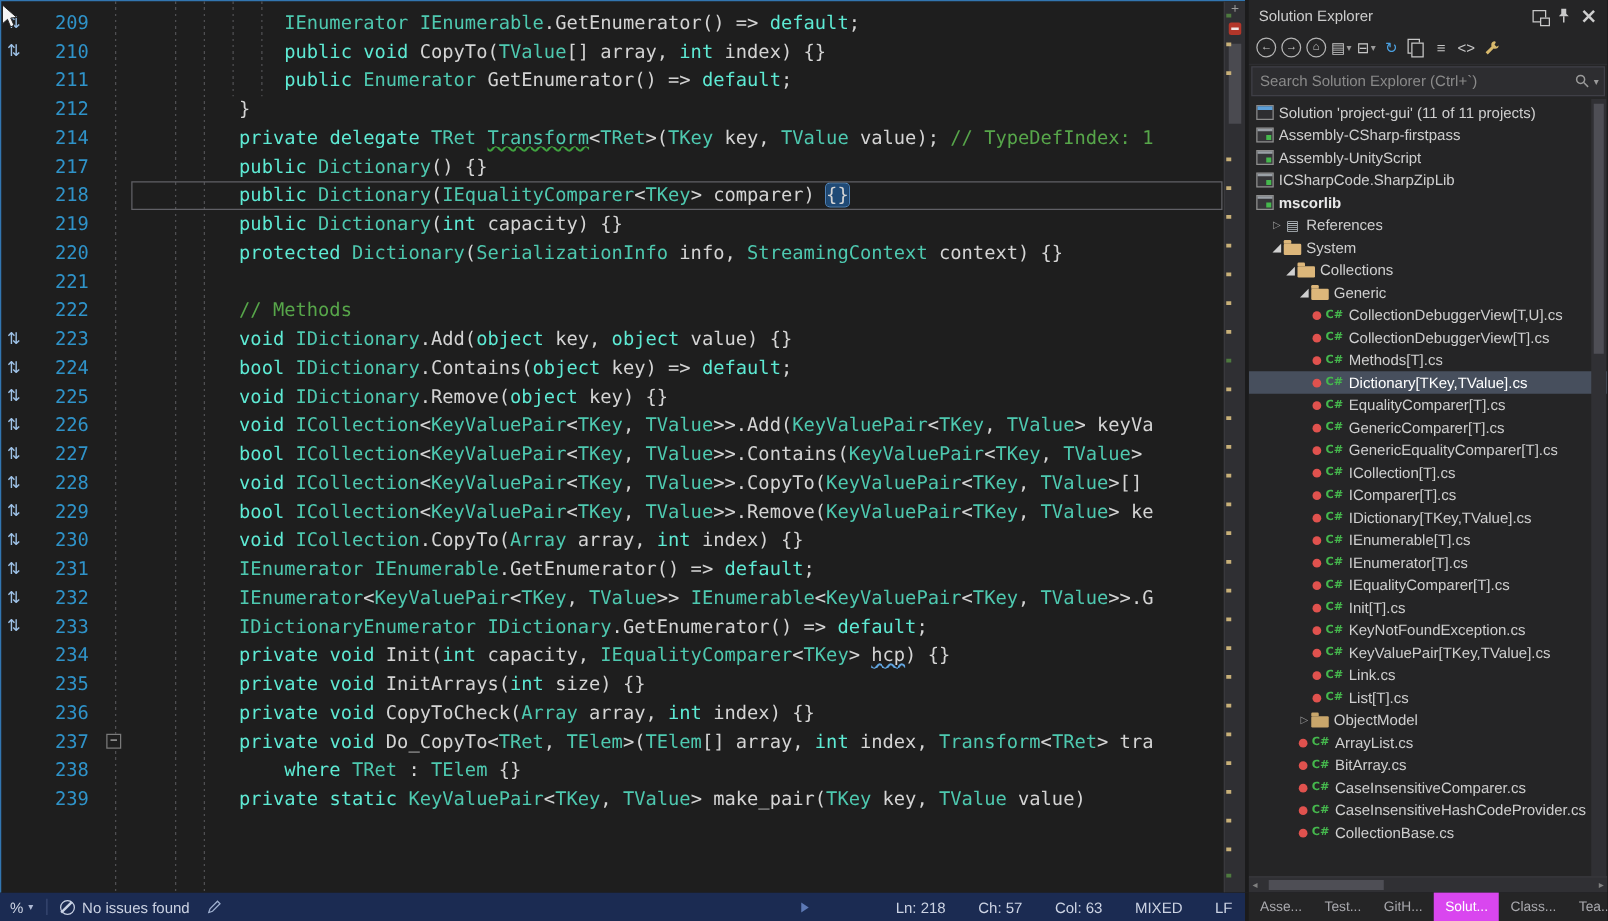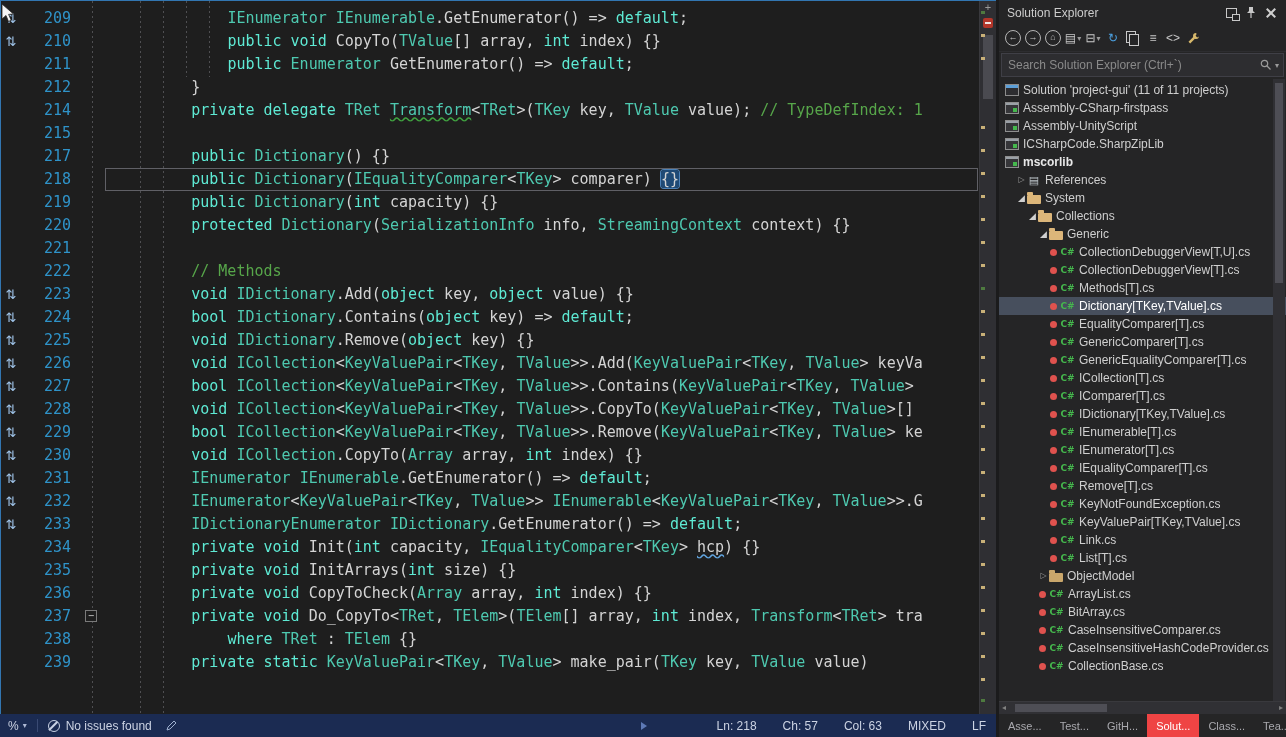--- a/index.html
+++ b/index.html
@@ -90,21 +90,21 @@
   .s-sep{width:1px;height:13px;background:#3a4a73;margin:0 10px;}
   .noissue-icon{width:10px;height:10px;border:1.5px solid #c9d2e4;border-radius:50%;position:relative;display:inline-block;margin-right:6px;}
   .noissue-icon::after{content:"";position:absolute;left:-2px;top:4px;width:12px;height:1.5px;background:#c9d2e4;transform:rotate(-45deg);}
   .pen{margin-left:14px;display:flex;align-items:center;}
   .s-flex{flex:1;}
   .panel-arrow{width:0;height:0;border-top:4px solid transparent;border-bottom:4px solid transparent;border-left:6px solid #5d79b5;margin-right:44px;}
   .s-field{margin-left:26px;}
 
   .tabstrip{grid-column:2;grid-row:2;background:#252526;display:flex;align-items:stretch;font-size:11px;color:#a9a9ae;border-left:3px solid #1b1b1c;}
   .tab{padding:0 9px;display:flex;align-items:center;}
-  .tab.active{background:#ef4444;color:#ffffff;}
+  .tab.active{background:#d946ef;color:#ffffff;}
 
   .mouse-cursor{position:absolute;left:1px;top:3px;z-index:50;pointer-events:none;}
 </style>
 </head>
 <body>
 
 <svg class="mouse-cursor" width="16" height="22" vi="" ewbox="0 0 16 22">
     <path d="M1 1 L1 16 L5 12.5 L7.5 18.5 L10.2 17.2 L7.6 11.4 L12.5 11 Z" fill="#f5f5f5" stroke="#222" stroke-width="0.8"></path>
   </svg>
 
@@ -116,21 +116,20 @@
       <i class="guide" style="left:139px;top:0;bottom:0"></i>
       <i class="guide" style="left:162px;top:0;bottom:0"></i>
       <i class="guide" style="left:185px;top:0;height:76px"></i>
       <i class="guide" style="left:208px;top:0;height:76px"></i>
       <div>
           <div class="code-row"><div class="m-icon">⇅</div><div class="lnum">209</div><div class="fold"></div><div class="code"><span class="tk p">            </span><span class="tk t">IEnumerator</span><span class="tk p"> </span><span class="tk t">IEnumerable</span><span class="tk p">.GetEnumerator() =&gt; </span><span class="tk k">default</span><span class="tk p">;</span></div></div>
           <div class="code-row"><div class="m-icon">⇅</div><div class="lnum">210</div><div class="fold"></div><div class="code"><span class="tk p">            </span><span class="tk k">public</span><span class="tk p"> </span><span class="tk k">void</span><span class="tk p"> CopyTo(</span><span class="tk t">TValue</span><span class="tk p">[] array, </span><span class="tk k">int</span><span class="tk p"> index) {}</span></div></div>
           <div class="code-row"><div class="m-icon"></div><div class="lnum">211</div><div class="fold"></div><div class="code"><span class="tk p">            </span><span class="tk k">public</span><span class="tk p"> </span><span class="tk t">Enumerator</span><span class="tk p"> GetEnumerator() =&gt; </span><span class="tk k">default</span><span class="tk p">;</span></div></div>
           <div class="code-row"><div class="m-icon"></div><div class="lnum">212</div><div class="fold"></div><div class="code"><span class="tk p">        }</span></div></div>
           <div class="code-row"><div class="m-icon"></div><div class="lnum">214</div><div class="fold"></div><div class="code"><span class="tk p">        </span><span class="tk k">private</span><span class="tk p"> </span><span class="tk k">delegate</span><span class="tk p"> </span><span class="tk t">TRet</span><span class="tk p"> </span><span class="tk t sqg">Transform</span><span class="tk p">&lt;</span><span class="tk t">TRet</span><span class="tk p">&gt;(</span><span class="tk t">TKey</span><span class="tk p"> key, </span><span class="tk t">TValue</span><span class="tk p"> value); </span><span class="tk c">// TypeDefIndex: 1</span></div></div>
-          <div class="code-row"><div class="m-icon"></div><div class="lnum">215</div><div class="fold"></div><div class="code"></div></div>
           <div class="code-row"><div class="m-icon"></div><div class="lnum">217</div><div class="fold"></div><div class="code"><span class="tk p">        </span><span class="tk k">public</span><span class="tk p"> </span><span class="tk t">Dictionary</span><span class="tk p">() {}</span></div></div>
           <div class="code-row current"><div class="m-icon"></div><div class="lnum">218</div><div class="fold"></div><div class="code"><span class="tk p">        </span><span class="tk k">public</span><span class="tk p"> </span><span class="tk t">Dictionary</span><span class="tk p">(</span><span class="tk t">IEqualityComparer</span><span class="tk p">&lt;</span><span class="tk t">TKey</span><span class="tk p">&gt; comparer) </span><span class="tk bh">{}</span></div></div>
           <div class="code-row"><div class="m-icon"></div><div class="lnum">219</div><div class="fold"></div><div class="code"><span class="tk p">        </span><span class="tk k">public</span><span class="tk p"> </span><span class="tk t">Dictionary</span><span class="tk p">(</span><span class="tk k">int</span><span class="tk p"> capacity) {}</span></div></div>
           <div class="code-row"><div class="m-icon"></div><div class="lnum">220</div><div class="fold"></div><div class="code"><span class="tk p">        </span><span class="tk k">protected</span><span class="tk p"> </span><span class="tk t">Dictionary</span><span class="tk p">(</span><span class="tk t">SerializationInfo</span><span class="tk p"> info, </span><span class="tk t">StreamingContext</span><span class="tk p"> context) {}</span></div></div>
           <div class="code-row"><div class="m-icon"></div><div class="lnum">221</div><div class="fold"></div><div class="code"></div></div>
           <div class="code-row"><div class="m-icon"></div><div class="lnum">222</div><div class="fold"></div><div class="code"><span class="tk p">        </span><span class="tk c">// Methods</span></div></div>
           <div class="code-row"><div class="m-icon">⇅</div><div class="lnum">223</div><div class="fold"></div><div class="code"><span class="tk p">        </span><span class="tk k">void</span><span class="tk p"> </span><span class="tk t">IDictionary</span><span class="tk p">.Add(</span><span class="tk k">object</span><span class="tk p"> key, </span><span class="tk k">object</span><span class="tk p"> value) {}</span></div></div>
           <div class="code-row"><div class="m-icon">⇅</div><div class="lnum">224</div><div class="fold"></div><div class="code"><span class="tk p">        </span><span class="tk k">bool</span><span class="tk p"> </span><span class="tk t">IDictionary</span><span class="tk p">.Contains(</span><span class="tk k">object</span><span class="tk p"> key) =&gt; </span><span class="tk k">default</span><span class="tk p">;</span></div></div>
           <div class="code-row"><div class="m-icon">⇅</div><div class="lnum">225</div><div class="fold"></div><div class="code"><span class="tk p">        </span><span class="tk k">void</span><span class="tk p"> </span><span class="tk t">IDictionary</span><span class="tk p">.Remove(</span><span class="tk k">object</span><span class="tk p"> key) {}</span></div></div>
           <div class="code-row"><div class="m-icon">⇅</div><div class="lnum">226</div><div class="fold"></div><div class="code"><span class="tk p">        </span><span class="tk k">void</span><span class="tk p"> </span><span class="tk t">ICollection</span><span class="tk p">&lt;</span><span class="tk t">KeyValuePair</span><span class="tk p">&lt;</span><span class="tk t">TKey</span><span class="tk p">, </span><span class="tk t">TValue</span><span class="tk p">&gt;&gt;.Add(</span><span class="tk t">KeyValuePair</span><span class="tk p">&lt;</span><span class="tk t">TKey</span><span class="tk p">, </span><span class="tk t">TValue</span><span class="tk p">&gt; keyVa</span></div></div>
@@ -353,21 +352,21 @@
             <span class="t-label">IEnumerator[T].cs</span>
           </div>
           <div class="t-row" style="padding-left: 50px;">
             <span class="badge"></span>
             <span class="ti ti-cs">C#</span>
             <span class="t-label">IEqualityComparer[T].cs</span>
           </div>
           <div class="t-row" style="padding-left: 50px;">
             <span class="badge"></span>
             <span class="ti ti-cs">C#</span>
-            <span class="t-label">Remove[T].cs</span>
+            <span class="t-label">Init[T].cs</span>
           </div>
           <div class="t-row" style="padding-left: 50px;">
             <span class="badge"></span>
             <span class="ti ti-cs">C#</span>
             <span class="t-label">KeyNotFoundException.cs</span>
           </div>
           <div class="t-row" style="padding-left: 50px;">
             <span class="badge"></span>
             <span class="ti ti-cs">C#</span>
             <span class="t-label">KeyValuePair[TKey,TValue].cs</span>

